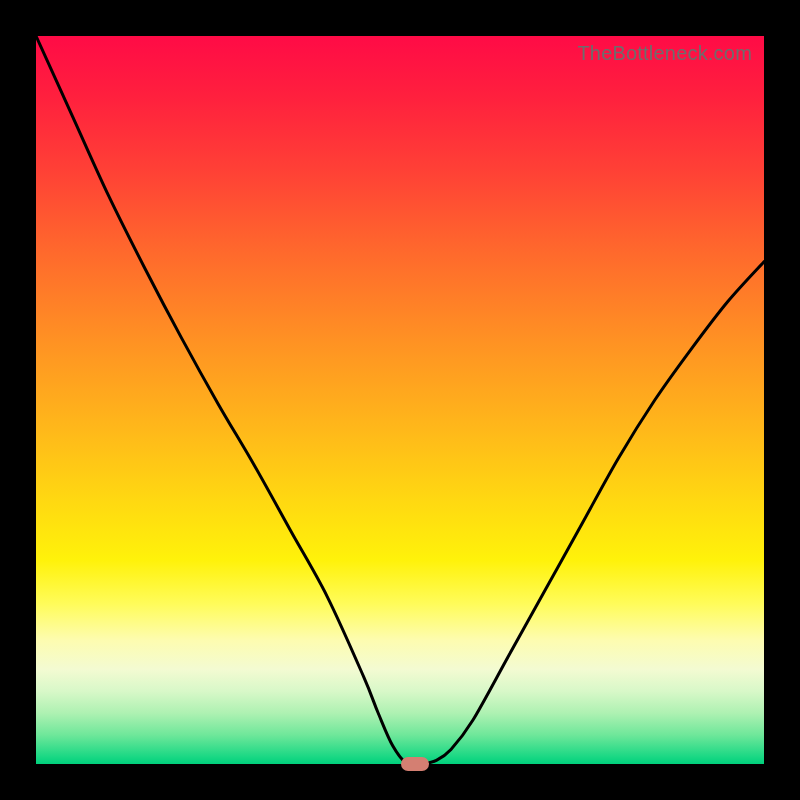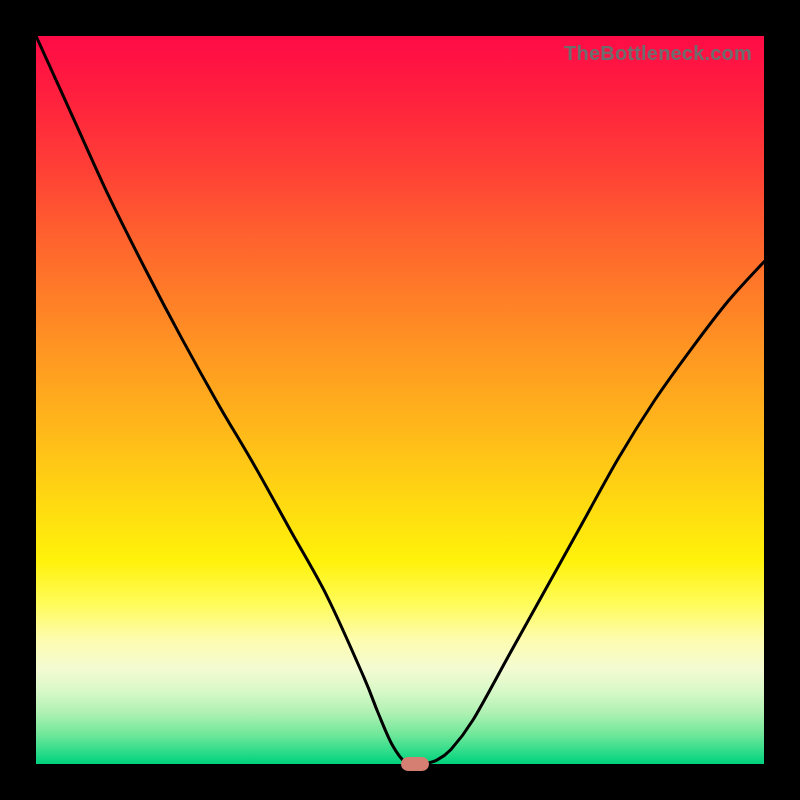--- a/index.html
+++ b/index.html
@@ -43,21 +43,21 @@
       #1ad884 99%,
       #00d07c 100%
     );
   }
   .watermark {
     position: absolute;
     top: 6px;
     right: 12px;
     color: #6d6d6d;
     font-size: 20px;
-    font-weight: 700;
+    font-weight: 400;
     letter-spacing: 0.2px;
     user-select: none;
   }
   .curve-svg {
     position: absolute;
     left: 0;
     top: 0;
     width: 728px;
     height: 728px;
   }

